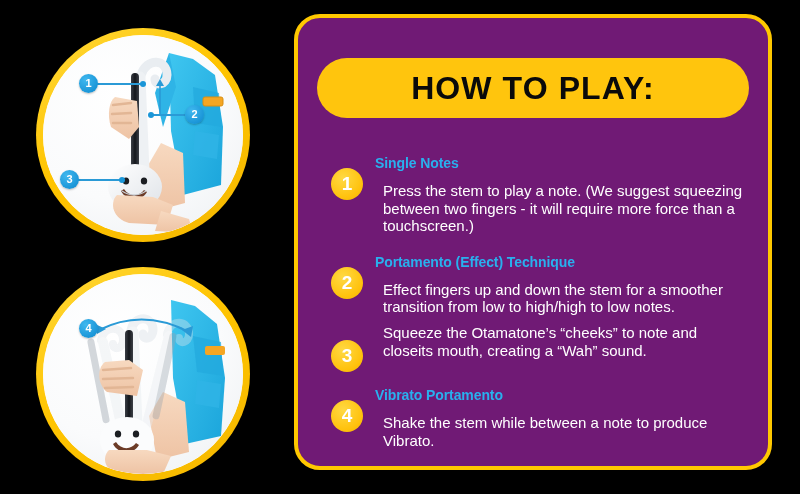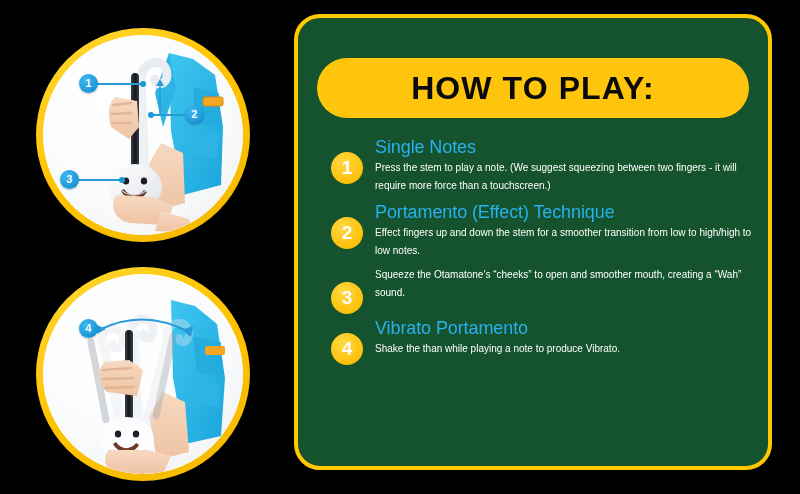--- a/index.html
+++ b/index.html
@@ -91,21 +91,21 @@
   }
 
   
   .panel {
     position: absolute;
     left: 294px;
     top: 14px;
     width: 478px;
     height: 456px;
     box-sizing: border-box;
-    background: #14532d;
+    background: #701a75;
     border: 4px solid #ffc800;
     border-radius: 26px;
   }
 
   .title-pill {
     position: absolute;
     left: 19px;
     top: 40px;
     width: 432px;
     height: 60px;
@@ -148,31 +148,31 @@
     background: radial-gradient(circle at 38% 32%, #ffd944 0%, #ffc20d 65%, #f0b400 100%);
     color: #ffffff;
     font-size: 19px;
     font-weight: bold;
     line-height: 32px;
     text-align: center;
   }
 
   .step-heading {
     color: #29b0ee;
-    font-size: 18px;
-    font-weight: normal;
+    font-size: 14px;
+    font-weight: bold;
     line-height: 22px;
-    margin: 0 0 1px 0;
+    margin: 16px 0 1px 0;
     letter-spacing: -0.1px;
   }
   .step-body {
     color: #ffffff;
-    font-size: 10px;
+    font-size: 15px;
     line-height: 17.6px;
-    margin: 0;
+    margin: 8px;
     max-width: 378px;
   }
 </style>
 </head>
 <body>
 
 <div id="stage">
 
   <div class="photo-col">
 
@@ -323,25 +323,25 @@
       </div>
 
       <div class="step">
         <span class="step-badge">2</span>
         <p class="step-heading">Portamento (Effect) Technique</p>
         <p class="step-body">Effect fingers up and down the stem for a smoother transition from low to high/high to low notes.</p>
       </div>
 
       <div class="step">
         <span class="step-badge">3</span>
-        <p class="step-body">Squeeze the Otamatone’s “cheeks” to open and smoother mouth, creating a “Wah” sound.</p>
+        <p class="step-body">Squeeze the Otamatone’s “cheeks” to note and closeits mouth, creating a “Wah” sound.</p>
       </div>
 
       <div class="step">
         <span class="step-badge">4</span>
         <p class="step-heading">Vibrato Portamento</p>
-        <p class="step-body">Shake the than while playing a note to produce Vibrato.</p>
+        <p class="step-body">Shake the stem while between a note to produce Vibrato.</p>
       </div>
 
     </div>
   </div>
 
 </div>
 
 </body></html>

